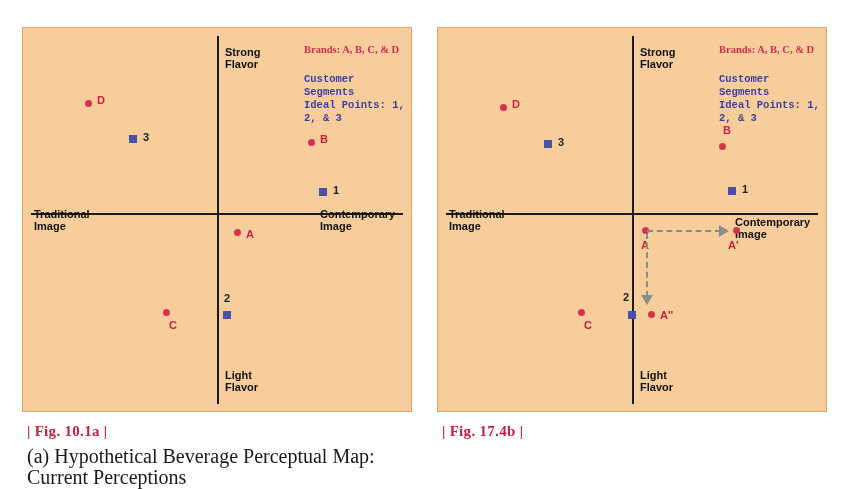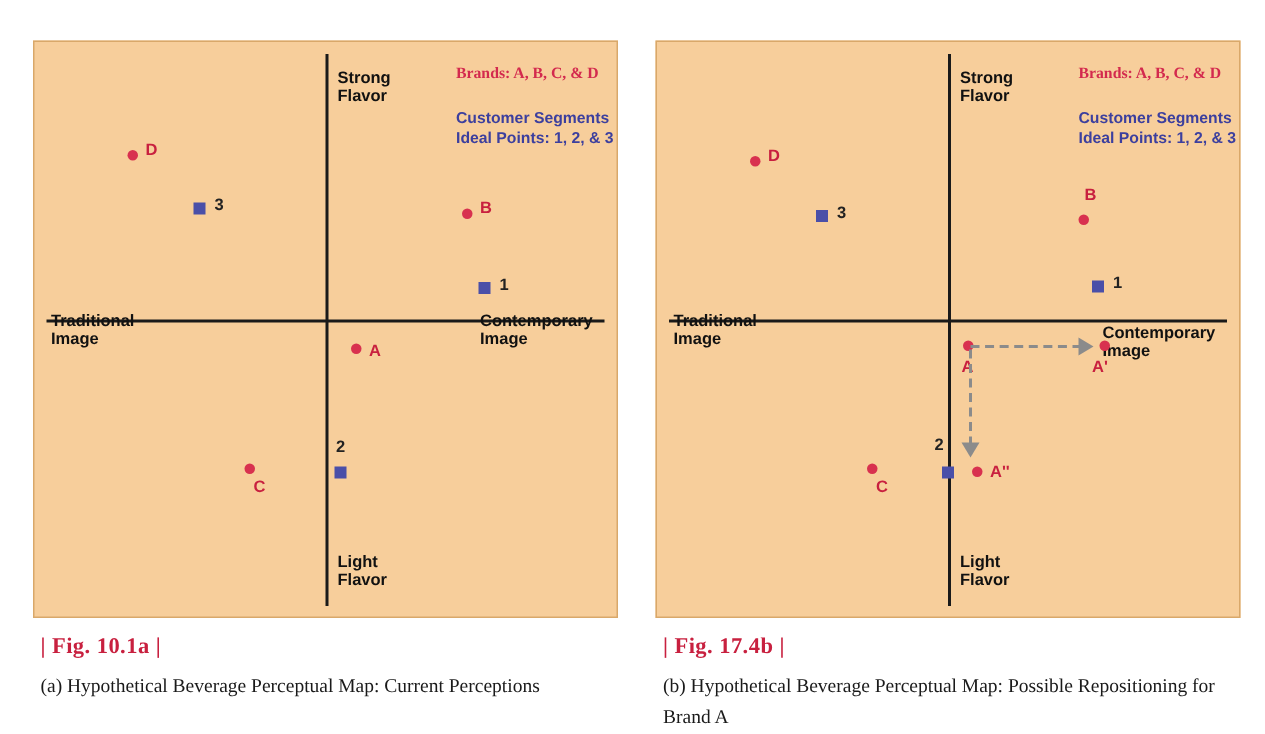--- a/index.html
+++ b/index.html
@@ -55,21 +55,21 @@
 
   .legend {
     position: absolute;
     font-family: "Liberation Sans", sans-serif;
     font-size: 10.5px;
     font-weight: bold;
     line-height: 13px;
     white-space: pre-line;
   }
   .legend.brands { color: #d32a4e; font-family: Liberation Serif, serif; }
-  .legend.segments { color: #3c3f9e; }
+  .legend.segments { color: #3c3f9e; font-family: Liberation Mono, monospace; }
 
   
   .brand-pt {
     position: absolute;
     width: 7px; height: 7px;
     border-radius: 50%;
     background: #d8314f;
   }
   .brand-lbl {
     position: absolute;
@@ -123,21 +123,21 @@
     position: absolute;
     font-family: "Liberation Serif", serif;
     font-size: 15px;
     font-weight: bold;
     color: #c8203f;
     letter-spacing: 0.3px;
   }
   .figtext {
     position: absolute;
     font-family: "Liberation Serif", serif;
-    font-size: 13px;
+    font-size: 20px;
     color: #1a1a1a;
     line-height: 21px;
     width: 395px;
   }
 </style>
 </head>
 <body>
 
 <div class="page">
 
@@ -228,15 +228,14 @@
     <div class="arrow-head right" style="left:281px; top:197px;"></div>
 
     <div class="arrow-line-v" style="left:208px; top:205px; height:64px;"></div>
     <div class="arrow-head down" style="left:203px; top:267px;"></div>
   </div>
 
   <div class="figcap" style="left:27px; top:406px;">| Fig.  10.1a |</div>
   <div class="figtext" style="left:27px; top:429px;">(a) Hypothetical Beverage Perceptual Map: Current Perceptions</div>
 
   <div class="figcap" style="left:442px; top:406px;">| Fig.  17.4b |</div>
-  <div class="figtext" style="left:442px; top:429px;">(b) Hypothetical Beverage Perceptual Map: Possible Repositioning for Brand A</div>
 
 </div>
 
 </body></html>

